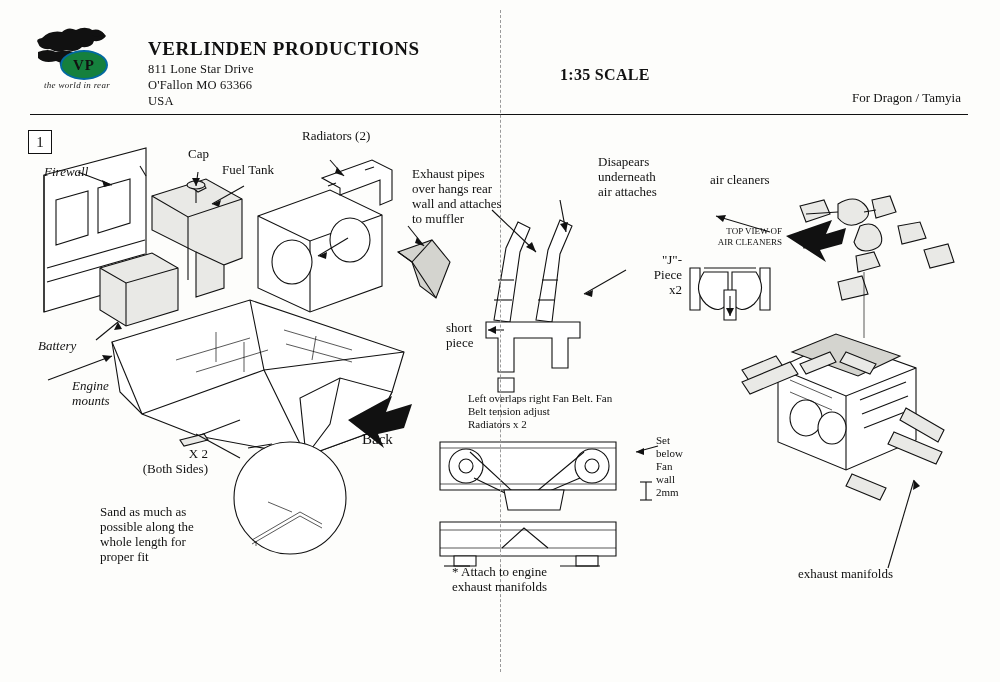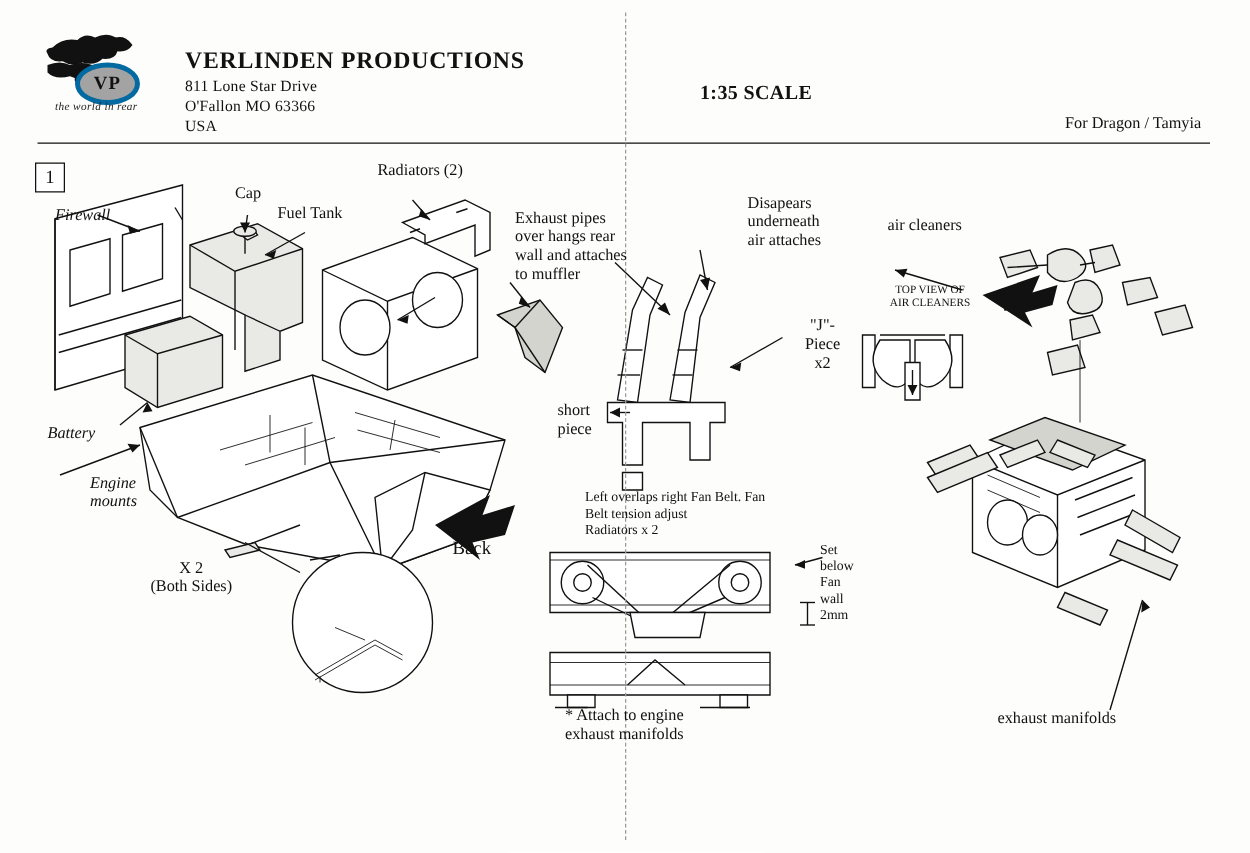--- a/index.html
+++ b/index.html
@@ -22,23 +22,23 @@
     position: absolute;
     left: 34px;
     top: 32px;
     width: 96px;
     height: 62px;
   }
   .logo-oval {
     position: absolute;
     left: 26px; top: 18px;
     width: 44px; height: 26px;
-    border: 4px solid #0369a1;
+    border: 2px solid #0369a1;
     border-radius: 50%;
-    background: #a3a3a3;
+    background: #15803d;
     text-align: center;
     font-family: "Liberation Serif", serif;
     font-weight: bold;
     font-size: 15px;
     line-height: 26px;
     letter-spacing: 1px;
   }
   .logo-tag {
     position: absolute;
     left: 10px; top: 48px;
@@ -131,21 +131,21 @@
     position: absolute;
     font-family: "Liberation Serif", serif;
     font-size: 13px;
     line-height: 15px;
     color: #111;
     white-space: pre-line;
   }
   .lbl.sm { font-size: 11px; line-height: 13px; }
   .lbl.xs { font-size: 9px; line-height: 11px; }
   .lbl.it { font-style: italic; }
-  .lbl.c { text-align: center; }
+  .lbl.c { text-align: right; }
 
   svg.art {
     position: absolute;
     left: 0; top: 0;
     width: 1000px;
     height: 682px;
     pointer-events: none;
   }
   .ln { fill: none; stroke: #111; stroke-width: 1.1; }
   .ln-t { fill: none; stroke: #111; stroke-width: .7; }
@@ -391,20 +391,24 @@
   <div class="lbl c" style="left:634px; top:252px; width:48px;">"J"-
 Piece
 x2</div>
   <div class="lbl" style="left:446px; top:320px;">short
 piece</div>
   <div class="lbl it" style="left:38px; top:338px;">Battery</div>
   <div class="lbl it" style="left:72px; top:378px;">Engine
 mounts</div>
   <div class="lbl c" style="left:98px; top:446px; width:110px;">X 2
 (Both Sides)</div>
+  <div class="lbl" style="left:100px; top:504px;">Sand as much as
+possible along the
+whole length for
+proper fit</div>
   <div class="lbl" style="left:362px; top:432px; font-size:15px;">Back</div>
   <div class="lbl sm" style="left:468px; top:392px;">Left overlaps right Fan Belt. Fan
 Belt tension adjust
 Radiators x 2</div>
   <div class="lbl sm" style="left:656px; top:434px;">Set
 below
 Fan
 wall
 2mm</div>
   <div class="lbl" style="left:452px; top:564px;">* Attach to engine

